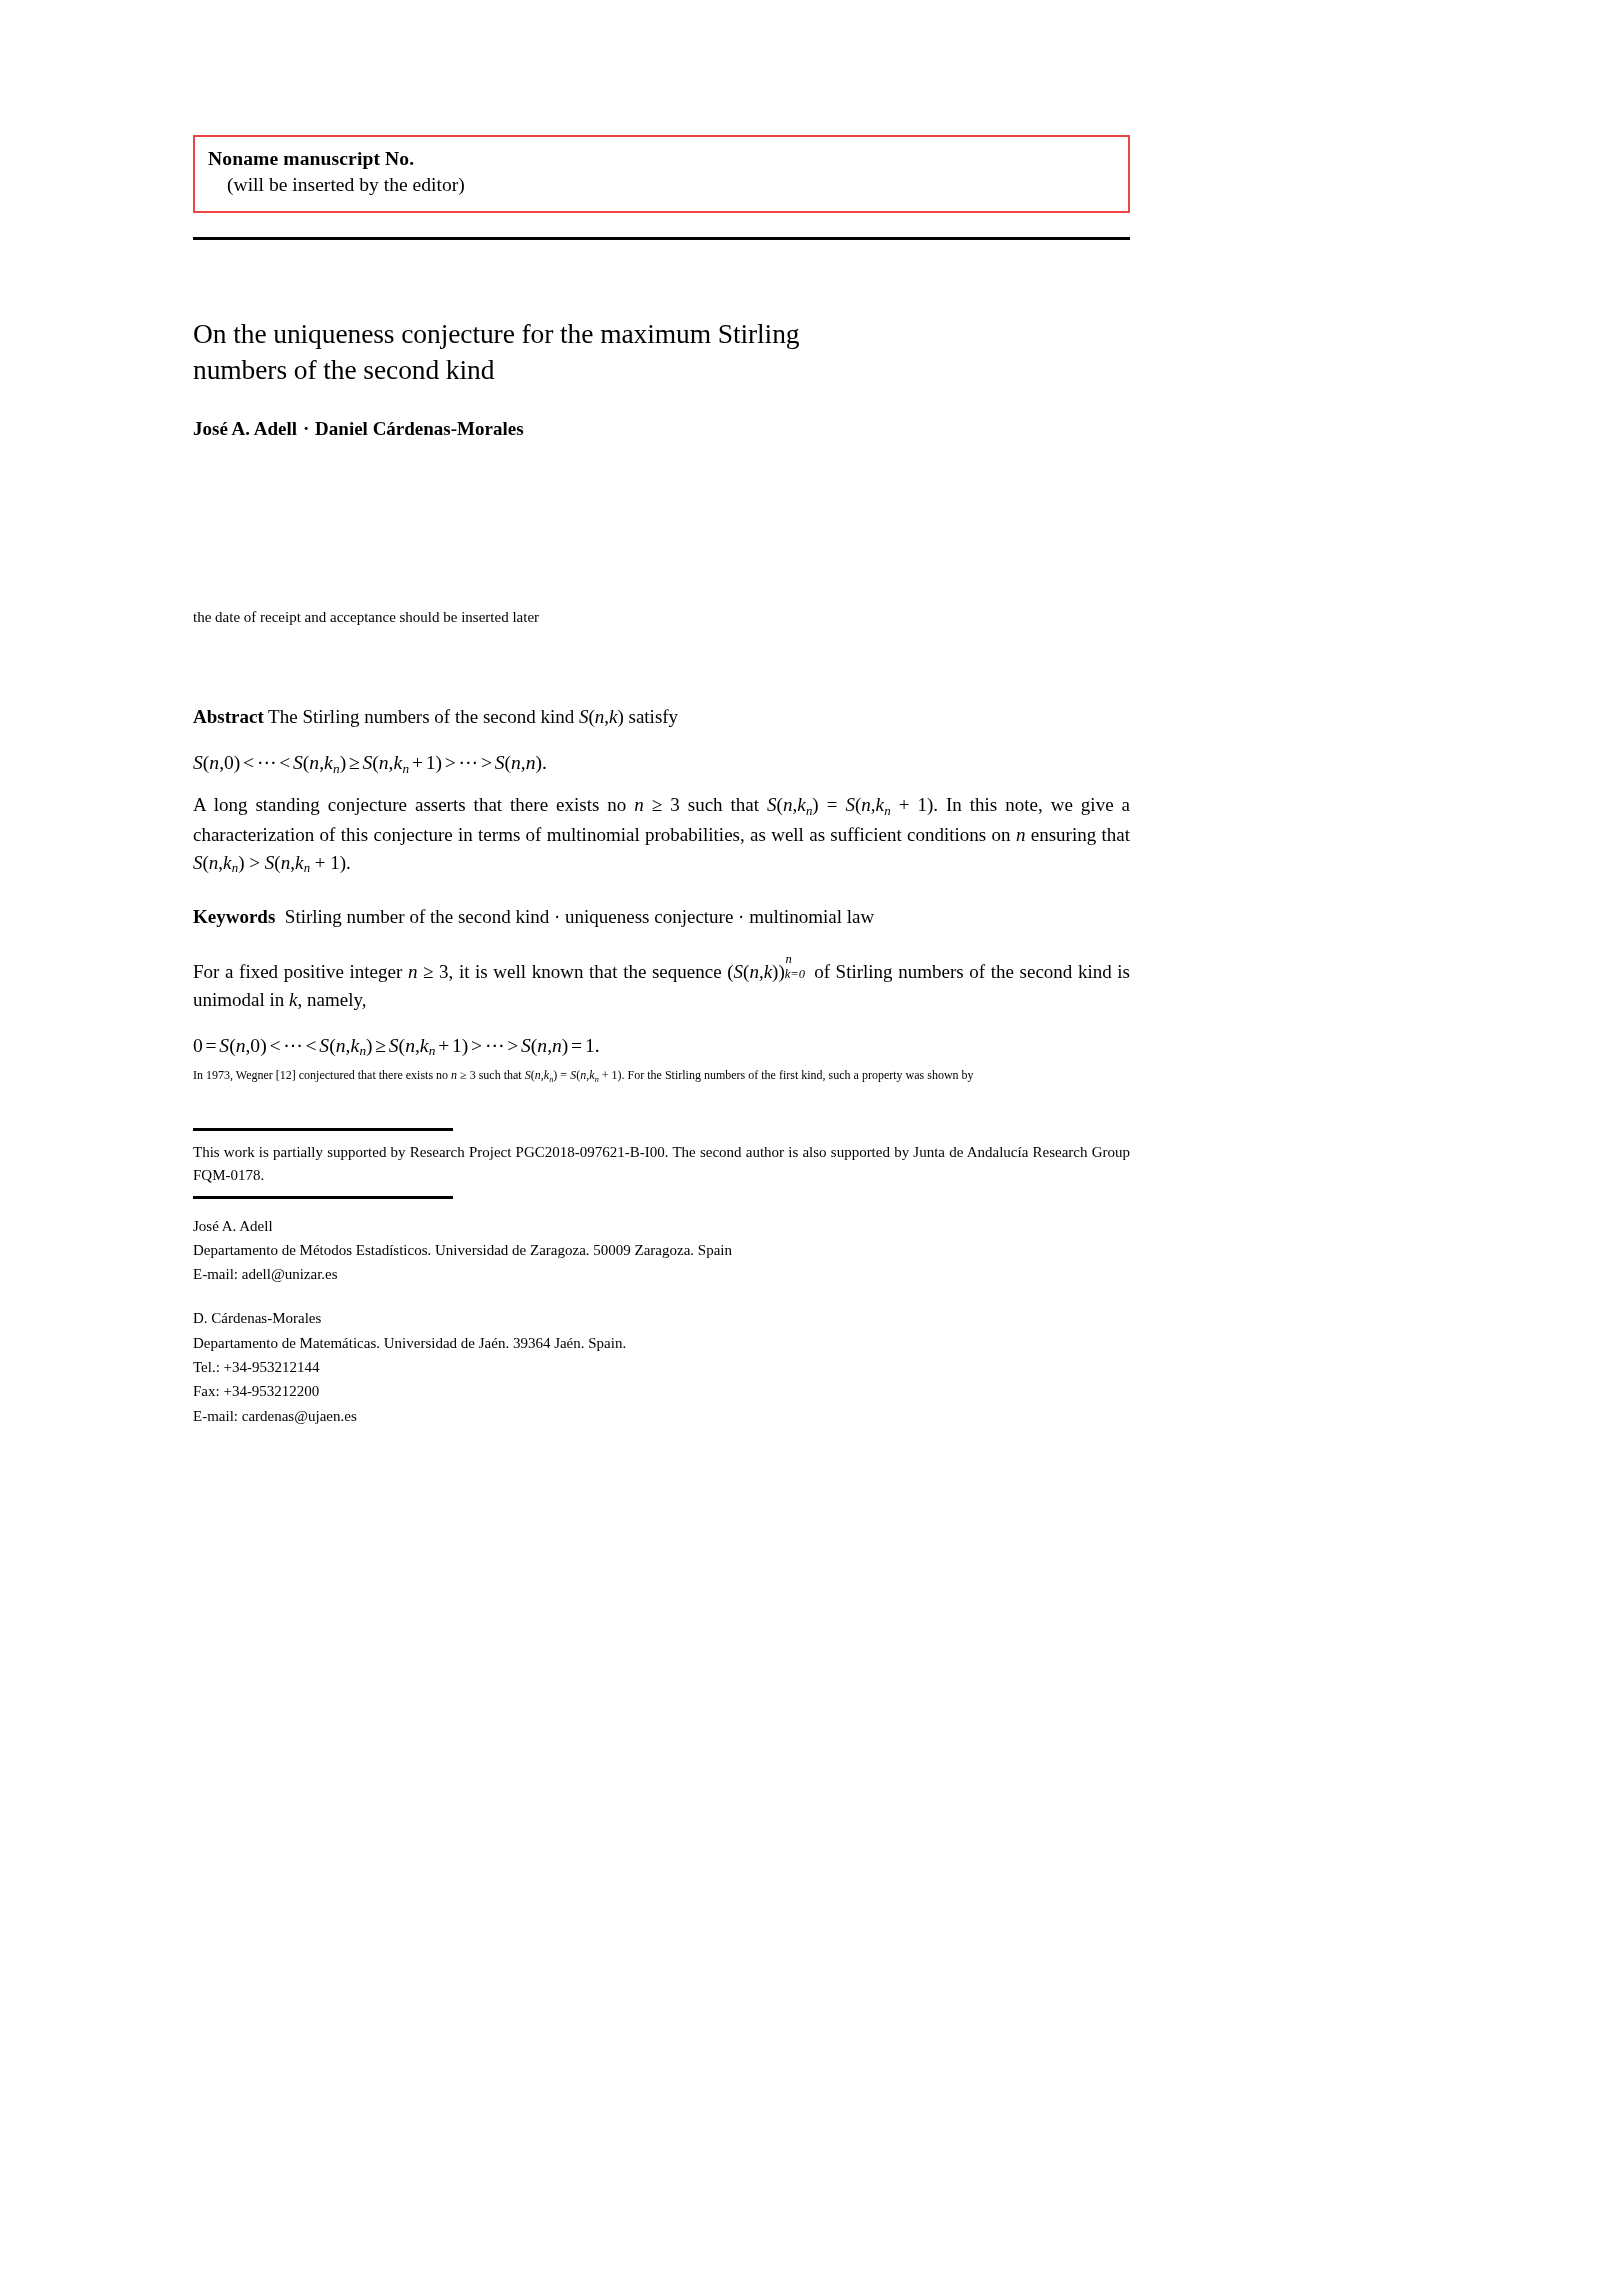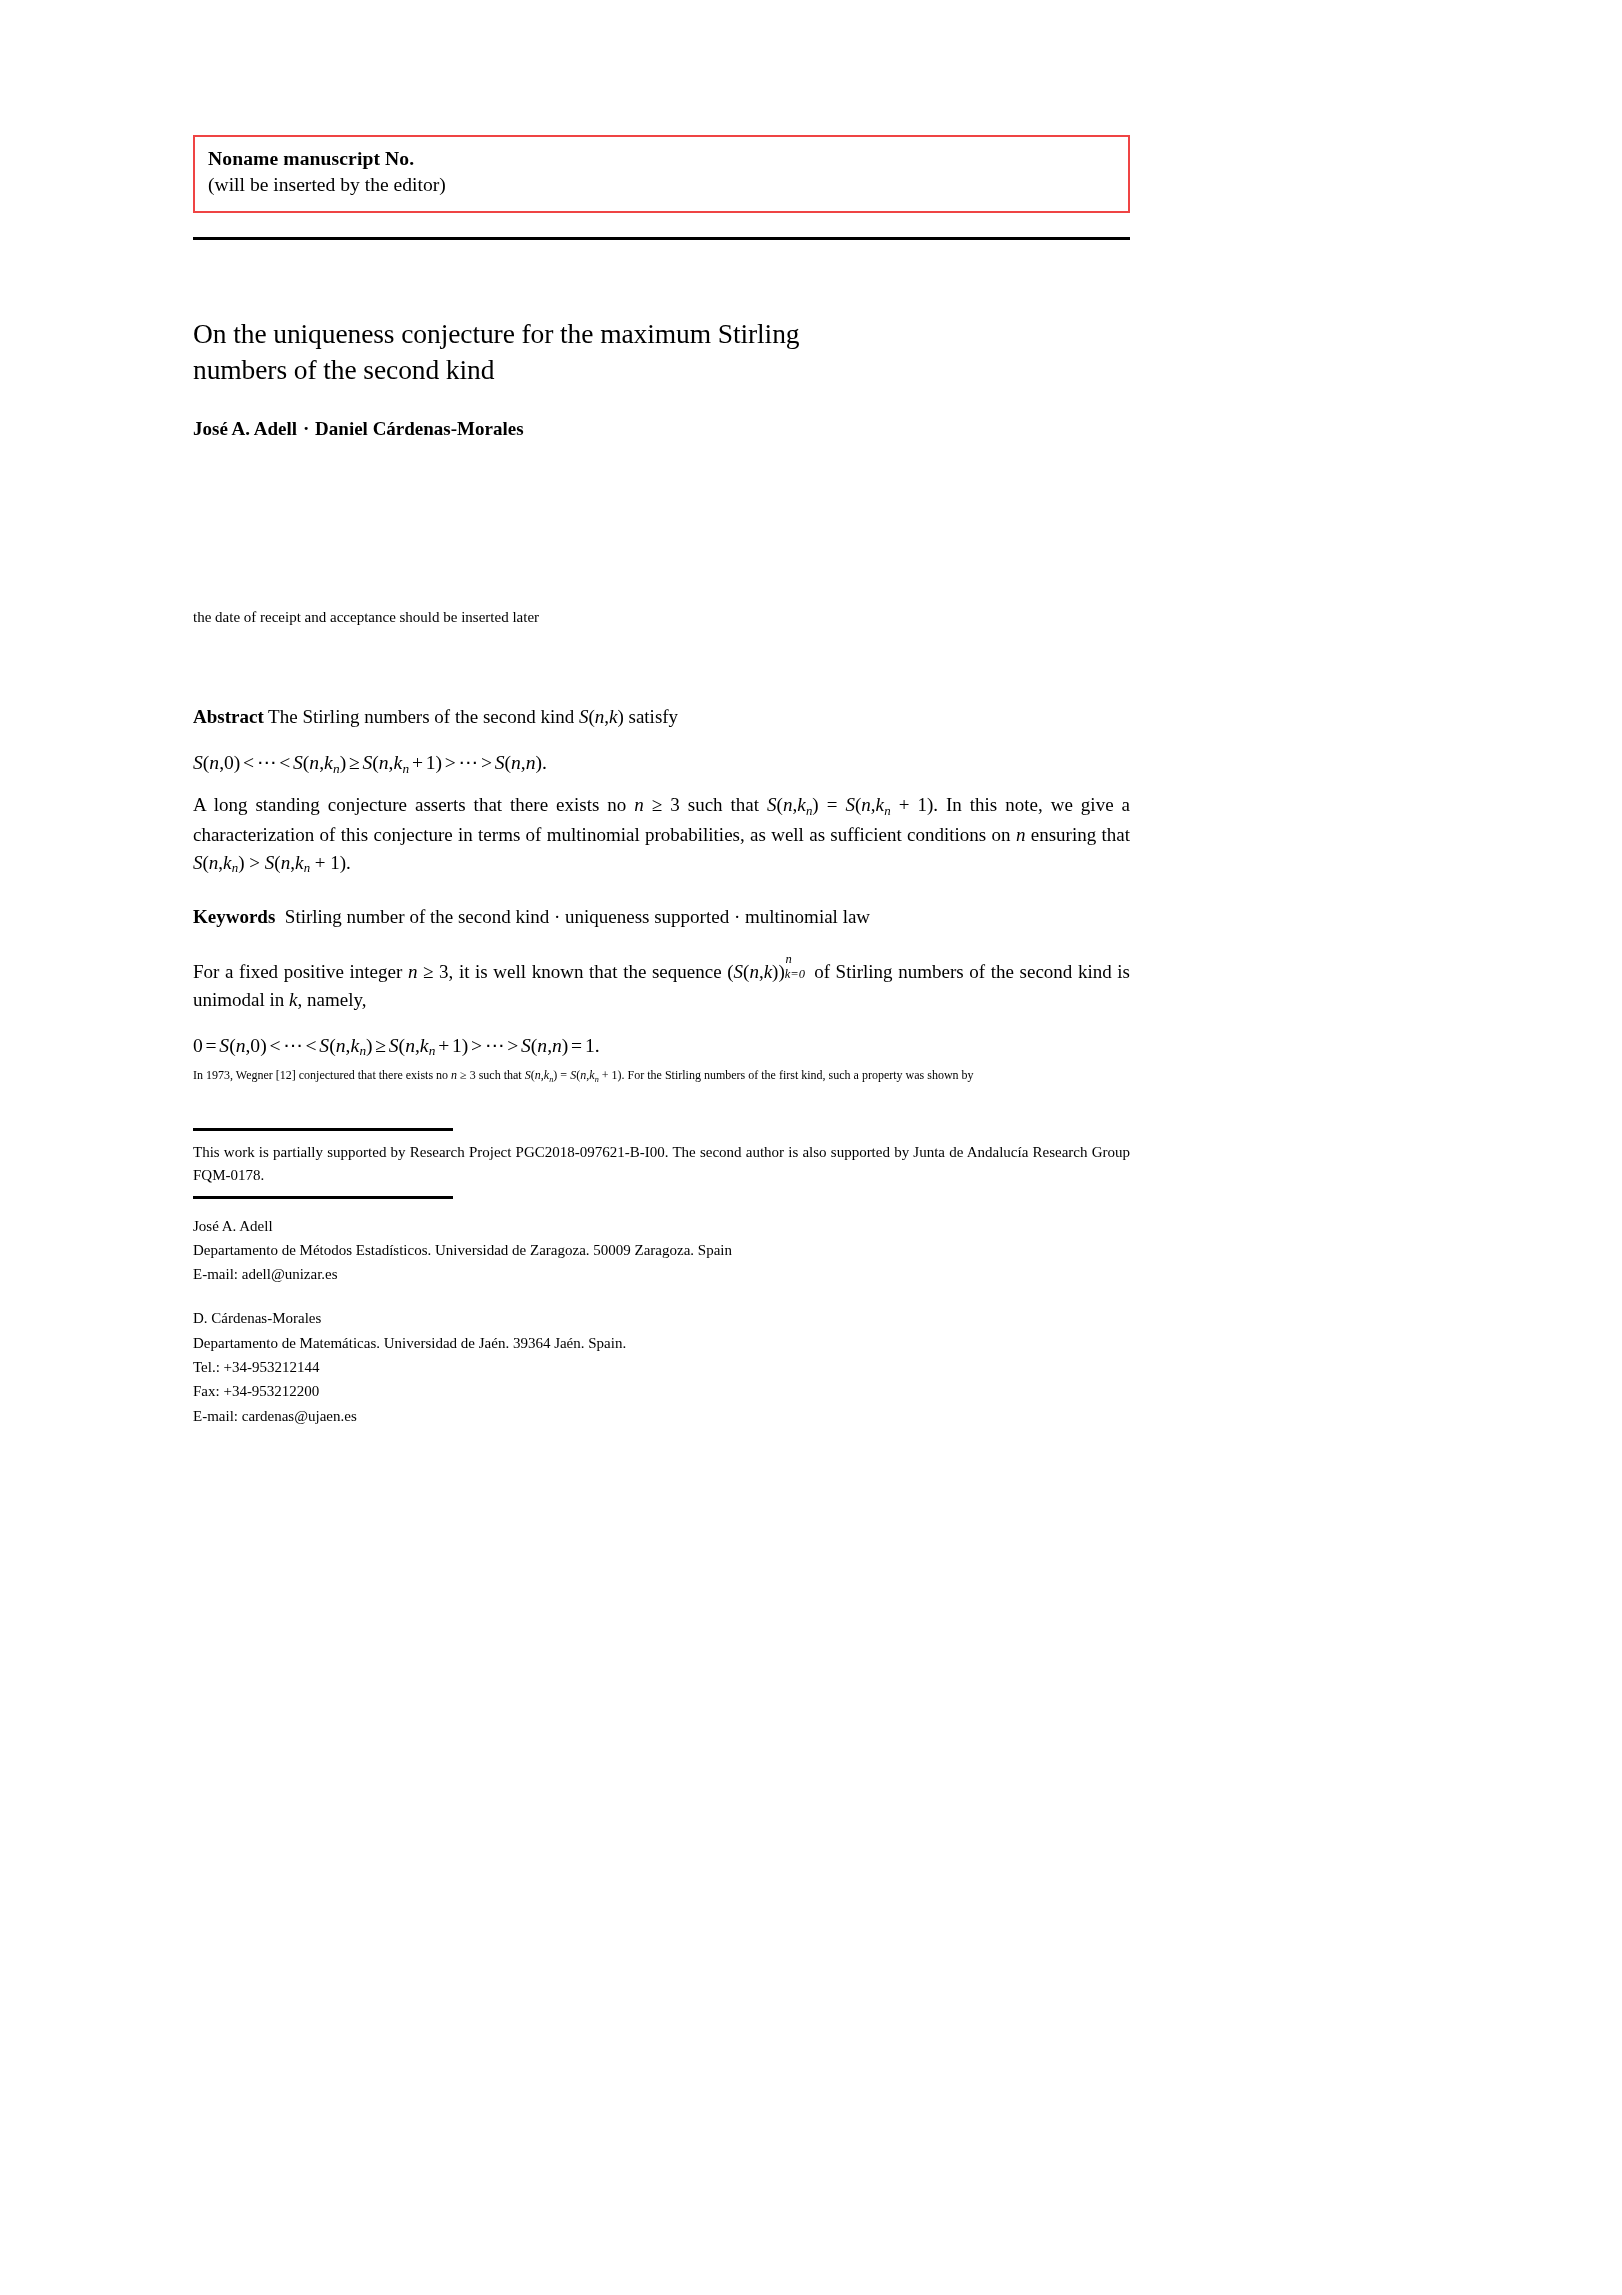--- a/index.html
+++ b/index.html
@@ -34,20 +34,21 @@
   }
   .hdr-line1 {
     font-weight: bold;
     font-size: 19.6px;
     line-height: 1.32;
     letter-spacing: 0.1px;
   }
   .hdr-line2 {
     font-size: 19.6px;
     line-height: 1.32;
+    margin-left: 19px;
   }
   .hdr-rule {
     margin-top: 23.6px;
     height: 3.9px;
     background: #000;
   }
 
   
   .title {
     margin-top: 76px;
@@ -202,21 +203,21 @@
     <div class="dateline">the date of receipt and acceptance should be inserted later</div>
 
     <div class="abstract-head"><b>Abstract</b><span> The Stirling numbers of the second kind </span><span><span class="mi">S</span>(<span class="mi">n</span>,<span class="mi">k</span>)</span><span> satisfy</span></div>
 
     <div class="eq">
       <span class="mi">S</span>(<span class="mi">n</span>,0)<span class="op">&lt;</span>⋯<span class="op">&lt;</span><span class="mi">S</span>(<span class="mi">n</span>,<span class="mi">k</span><span class="msub">n</span>)<span class="op">≥</span><span class="mi">S</span>(<span class="mi">n</span>,<span class="mi">k</span><span class="msub">n</span><span class="op">+</span>1)<span class="op">&gt;</span>⋯<span class="op">&gt;</span><span class="mi">S</span>(<span class="mi">n</span>,<span class="mi">n</span>).
     </div>
 
     <div class="abs-body">A long standing conjecture asserts that there exists no <span class="mi">n</span> ≥ 3 such that <span class="mi">S</span>(<span class="mi">n</span>,<span class="mi">k</span><span class="msub">n</span>) = <span class="mi">S</span>(<span class="mi">n</span>,<span class="mi">k</span><span class="msub">n</span> + 1). In this note, we give a characterization of this conjecture in terms of multinomial probabilities, as well as sufficient conditions on <span class="mi">n</span> ensuring that <span class="mi">S</span>(<span class="mi">n</span>,<span class="mi">k</span><span class="msub">n</span>) &gt; <span class="mi">S</span>(<span class="mi">n</span>,<span class="mi">k</span><span class="msub">n</span> + 1).</div>
 
-    <div class="keywords"><b>Keywords</b>&nbsp; <span>Stirling number of the second kind</span> <span>·</span> <span>uniqueness supported</span> <span>·</span> <span>multinomial law</span></div>
+    <div class="keywords"><b>Keywords</b>&nbsp; <span>Stirling number of the second kind</span> <span>·</span> <span>uniqueness conjecture</span> <span>·</span> <span>multinomial law</span></div>
 
 
     <div class="sec-body">For a fixed positive integer <span class="mi">n</span> ≥ 3, it is well known that the sequence (<span class="mi">S</span>(<span class="mi">n</span>,<span class="mi">k</span>))<span class="subsup"><span class="sup">n</span><span class="sub">k=0</span></span>of Stirling numbers of the second kind is unimodal in <span class="mi">k</span>, namely,</div>
 
     <div class="eq">
       0<span class="op">=</span><span class="mi">S</span>(<span class="mi">n</span>,0)<span class="op">&lt;</span>⋯<span class="op">&lt;</span><span class="mi">S</span>(<span class="mi">n</span>,<span class="mi">k</span><span class="msub">n</span>)<span class="op">≥</span><span class="mi">S</span>(<span class="mi">n</span>,<span class="mi">k</span><span class="msub">n</span><span class="op">+</span>1)<span class="op">&gt;</span>⋯<span class="op">&gt;</span><span class="mi">S</span>(<span class="mi">n</span>,<span class="mi">n</span>)<span class="op">=</span>1.
     </div>
 
     <div class="sec-body2">In 1973, Wegner [12] conjectured that there exists no <span class="mi">n</span> ≥ 3 such that <span class="mi">S</span>(<span class="mi">n</span>,<span class="mi">k</span><span class="msub">n</span>) = <span class="mi">S</span>(<span class="mi">n</span>,<span class="mi">k</span><span class="msub">n</span> + 1). For the Stirling numbers of the first kind, such a property was shown by</div>
 

